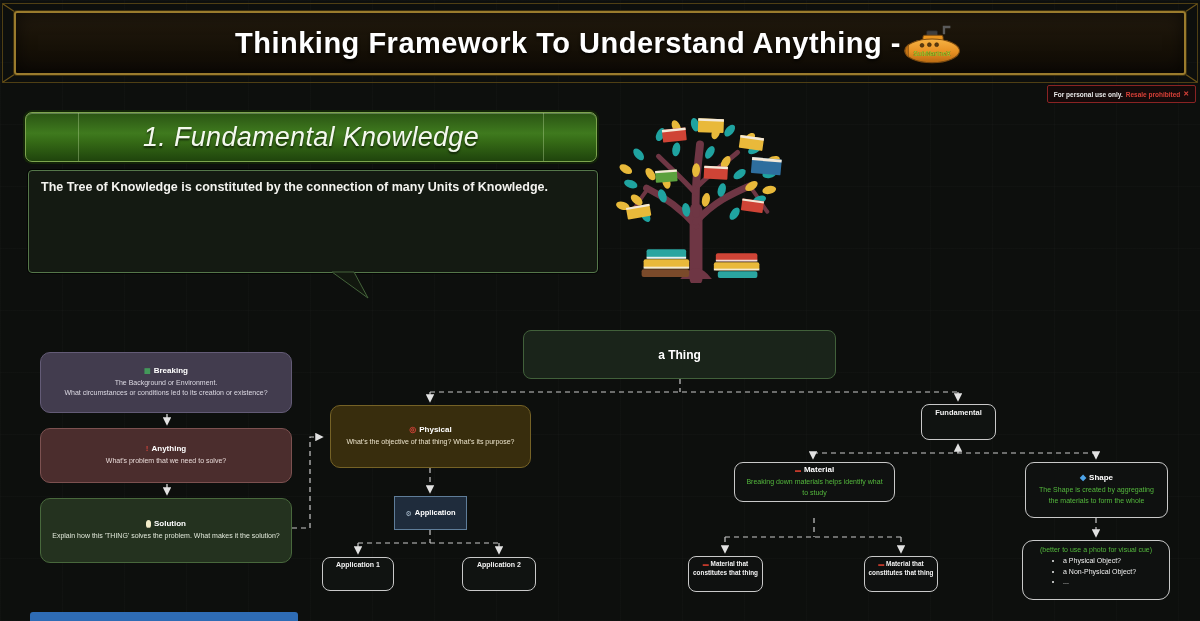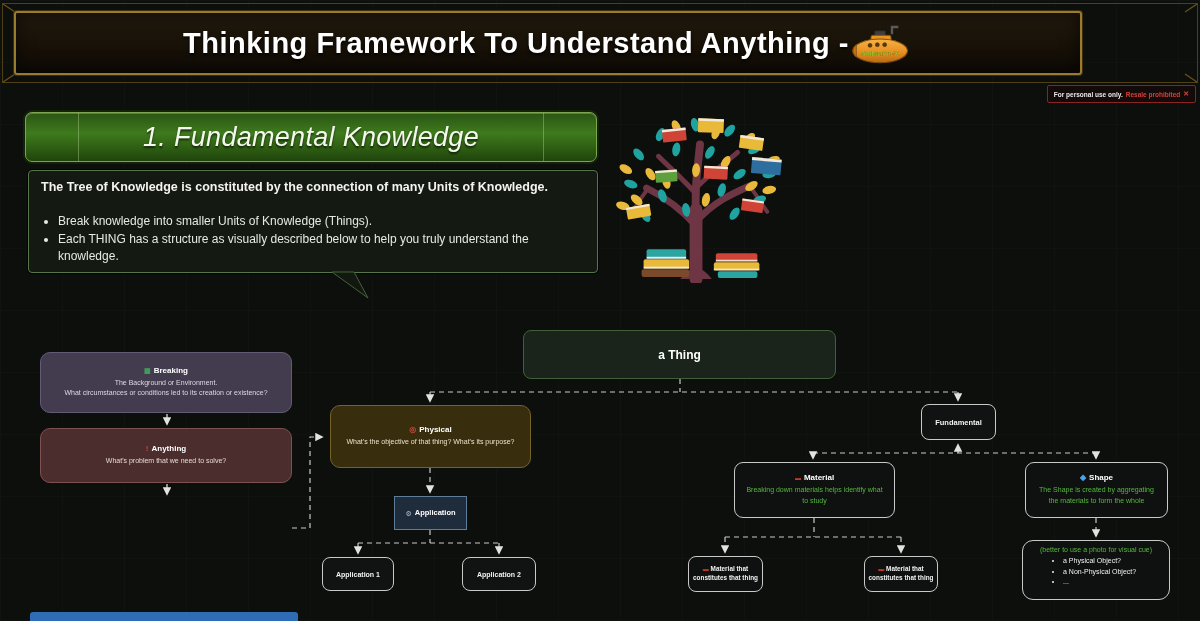--- a/index.html
+++ b/index.html
@@ -8,21 +8,21 @@
     background:#0d0f0d;
     background-image:
       repeating-linear-gradient(0deg, rgba(255,255,255,0.016) 0 1px, transparent 1px 62px),
       repeating-linear-gradient(90deg, rgba(255,255,255,0.016) 0 1px, transparent 1px 62px);
     font-family:"Liberation Sans", sans-serif;color:#e8e8e8;
   }
   svg{display:block}
   
   #header-frame{position:absolute;left:0;top:0;width:1200px;height:90px;pointer-events:none}
   .banner{
-    position:absolute;left:14px;top:11px;width:1068px;height:64px;box-sizing:border-box;
+    position:absolute;left:14px;top:11px;width:1172px;height:64px;box-sizing:border-box;
     background:linear-gradient(180deg,#221a0e 0%,#171107 55%,#0e0a05 100%);
     border:2px solid #9a7b2d;border-radius:3px;
     display:flex;align-items:center;justify-content:center;gap:0;
     box-shadow:0 0 0 1px #3a2e0e, inset 0 0 18px rgba(0,0,0,.6);
   }
   .banner-title{font-size:29px;font-weight:bold;color:#ffffff;letter-spacing:.5px;text-shadow:0 2px 3px rgba(0,0,0,.8);white-space:nowrap}
   
   .notice{
     position:absolute;left:1047px;top:85px;width:149px;height:18px;box-sizing:border-box;
     background:rgba(22,10,10,.92);border:1px solid #8a2323;border-radius:2px;
@@ -69,27 +69,27 @@
   .n-solution{left:40px;top:498px;width:252px;height:65px;background:#24321f;border:1px solid #48683c}
   .n-solution .node-body{color:#e0e7d9}
   .n-objective{left:330px;top:405px;width:201px;height:63px;background:#382d0d;border:1px solid#756226;border:1px solid #756226}
   .n-objective .node-body{color:#eae2ca}
   .n-thing{left:523px;top:330px;width:313px;height:49px;background:#1a241a;border:1.5px solid #41603a;border-radius:8px}
   .n-thing .node-title{font-size:12px;margin:0}
   .n-application{left:394px;top:496px;width:73px;height:34px;background:#1f2c3c;border:1px solid #5f7d99;border-radius:0}
   .n-application .node-title{font-size:7.5px;margin:0}
   .plainbox{
     position:absolute;box-sizing:border-box;background:#101311;border:1px solid #c9c9c9;border-radius:8px;
-    display:flex;align-items:center;justify-content:center;text-align:center;
+    display:flex;align-items:flex-start;justify-content:center;text-align:center;
     font-size:7px;font-weight:bold;color:#f2f2f2;padding:3px;
   }
   .b-app1{left:322px;top:557px;width:72px;height:34px}
   .b-app2{left:462px;top:557px;width:74px;height:34px}
   .b-fundamental{left:921px;top:404px;width:75px;height:36px;font-size:7.5px}
-  .n-material{left:734px;top:462px;width:161px;height:56px;background:#0f1110;border:1px solid #c9c9c9;border-radius:9px}
+  .n-material{left:734px;top:462px;width:161px;height:40px;background:#0f1110;border:1px solid #c9c9c9;border-radius:9px}
   .n-shape{left:1025px;top:462px;width:143px;height:56px;background:#0f1110;border:1px solid #c9c9c9;border-radius:9px}
   .green-text{color:#54b83d}
   .b-mat{background:#0f1110;font-weight:bold;font-size:6.4px;line-height:1.35}
   .b-mat1{left:688px;top:556px;width:75px;height:36px}
   .b-mat2{left:864px;top:556px;width:74px;height:36px}
   .matlabel{white-space:pre-line}
   .n-photocue{
     left:1022px;top:540px;width:148px;height:60px;background:#0f1110;border:1px solid #c9c9c9;border-radius:11px;
     padding:5px 8px;justify-content:flex-start;align-items:stretch;text-align:center;
   }
@@ -147,24 +147,20 @@
     <span class="warn">Resale prohibited</span>
     <span class="cross">✕</span>
   </div>
 
   <div class="section-header">
     <span class="section-title">1. Fundamental Knowledge</span>
   </div>
 
   <div class="intro">
     <p class="intro-heading">The Tree of Knowledge is constituted by the connection of many Units of Knowledge.</p>
-    <ul>
-      <li>Break knowledge into smaller Units of Knowledge (Things).</li>
-      <li>Each THING has a structure as visually described below to help you truly understand the knowledge.</li>
-    </ul>
   </div>
 
   <svg style="position:absolute;left:600px;top:95px" width="200" height="188" viewBox="0 0 200 190">
     <g stroke="#6e3644" fill="none" stroke-linecap="round">
       <path d="M96,186 L96,116" stroke-width="13"></path>
       <path d="M96,132 C78,112 62,102 46,94" stroke-width="7"></path>
       <path d="M96,128 C114,108 132,100 150,92" stroke-width="7"></path>
       <path d="M96,120 C94,92 98,72 100,50" stroke-width="8"></path>
       <path d="M98,92 C112,78 124,70 138,58" stroke-width="5"></path>
       <path d="M96,100 C82,84 72,76 58,62" stroke-width="5"></path>
@@ -304,20 +300,27 @@
   </div>
 
   <div class="node n-problem">
     <div class="node-title">
       <span class="g g-problem">!</span>
       <span>Anything</span>
     </div>
     <div class="node-body">What's problem that we need to solve?</div>
   </div>
 
+  <div class="node n-solution">
+    <div class="node-title">
+      <span class="bulb"></span>
+      <span>Solution</span>
+    </div>
+    <div class="node-body">Explain how this 'THING' solves the problem. What makes it the solution?</div>
+  </div>
 
   <div class="node n-objective">
     <div class="node-title">
       <span class="g g-objective">◎</span>
       <span>Physical</span>
     </div>
     <div class="node-body">What's the objective of that thing? What's its purpose?</div>
   </div>
 
   <div class="node n-application">

